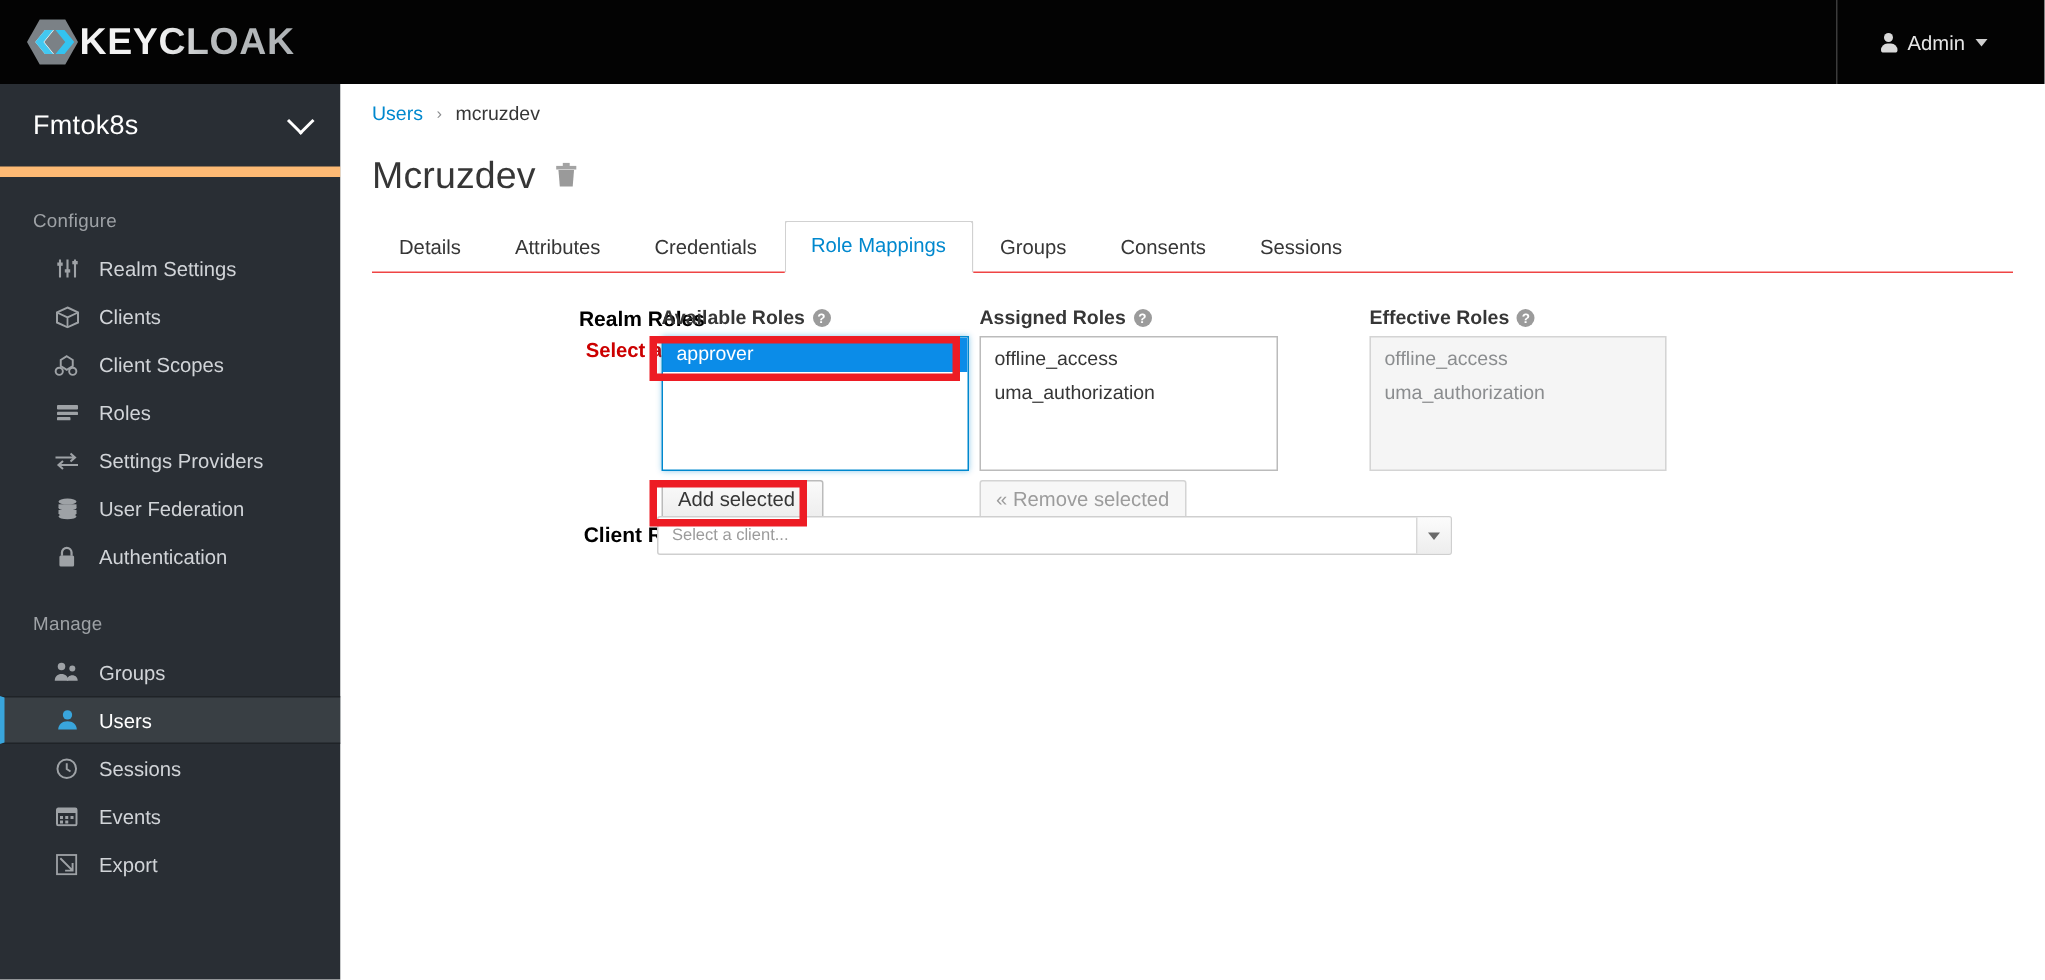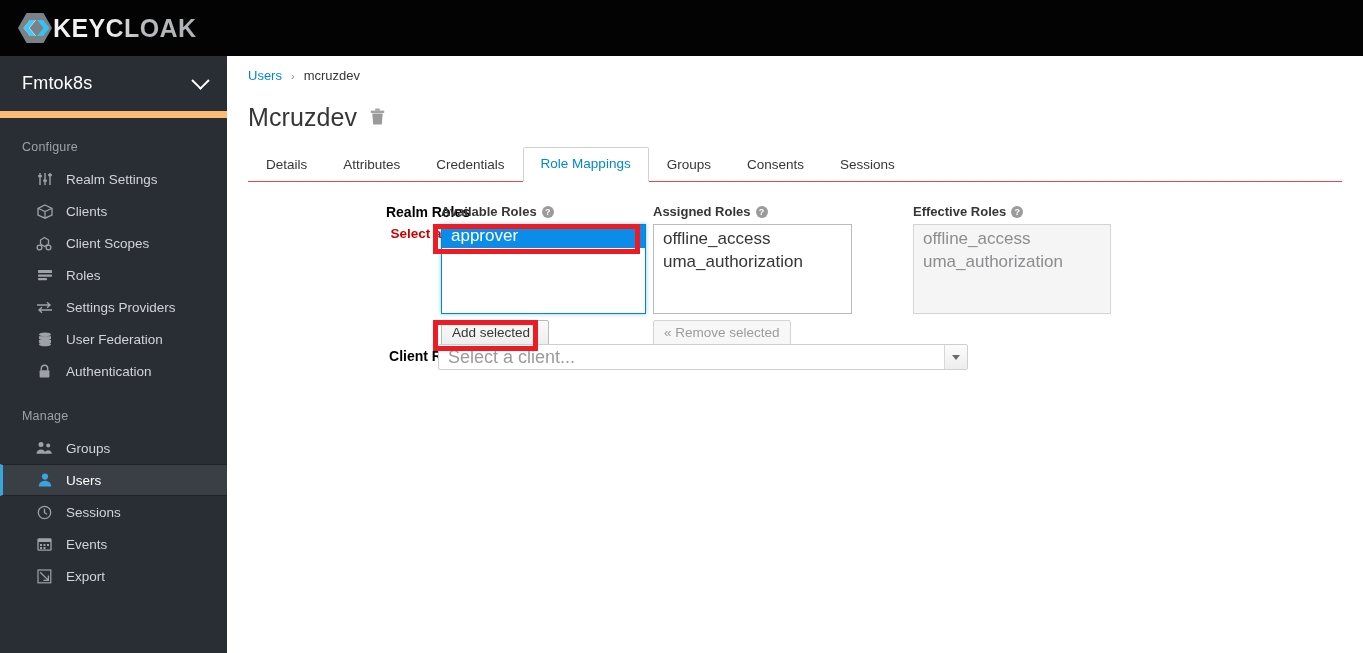--- a/index.html
+++ b/index.html
@@ -300,21 +300,21 @@
     border: 1px solid #0088ce;
     box-shadow: 0 0 4px rgba(0,136,206,0.45);
     padding: 0;
   }
   .listbox.disabled {
     background: #f5f5f5;
     border: 1px solid #d4d4d4;
   }
   .list-opt {
     padding: 2px 9px 3px 9px;
-    font-size: 17px;
+    font-size: 13px;
     color: #363636;
     line-height: 18px;
     cursor: pointer;
   }
   .list-opt.selected {
     background: #0b8ce8;
     color: #ffffff;
   }
   .list-opt.muted { color: #8b8d8f; cursor: default; }
 
@@ -372,21 +372,21 @@
     border-radius: 2px;
     background: #ffffff;
     display: flex;
     align-items: center;
     box-sizing: border-box;
     cursor: pointer;
   }
   .client-select-text {
     padding-left: 9px;
     color: #9b9b9b;
-    font-size: 18px;
+    font-size: 11px;
     flex: 1 1 auto;
   }
   .client-select-caret {
     width: 22px;
     height: 24px;
     border-left: 1px solid #d8d8d8;
     background: linear-gradient(to bottom,#fcfcfc,#ededed);
     display: flex;
     align-items: center;
     justify-content: center;
@@ -417,20 +417,28 @@
   <div class="brand">
     <span class="brand-logo">
       <svg width="34" height="32" viewBox="0 0 34 32">
         <polygon points="8.5,1 25.5,1 34,16 25.5,31 8.5,31 0,16" fill="#7b8186"></polygon>
         <polygon points="12,8 18,8 11.5,16 18,24 12,24 5.5,16" fill="#ffffff"></polygon>
         <polygon points="19,8 25,8 31.5,16 25,24 19,24 25.5,16" fill="#33c3f0"></polygon>
         <polygon points="12,8 17.5,8 11,16 17.5,24 12,24 5.5,16" fill="#33c3f0" opacity="0.92"></polygon>
       </svg>
     </span>
     <span class="brand-text">KEYCLOAK</span>
+  </div>
+  <div class="topbar-right">
+    <span class="topbar-divider"></span>
+    <div class="admin-menu">
+      <span class="user-icon"></span>
+      <span>Admin</span>
+      <span class="caret-down"></span>
+    </div>
   </div>
 </div>
 
 <div class="sidebar">
 
   <div class="realm-selector">
     <span class="realm-name">Fmtok8s</span>
     <span class="realm-chevron"></span>
   </div>
 

